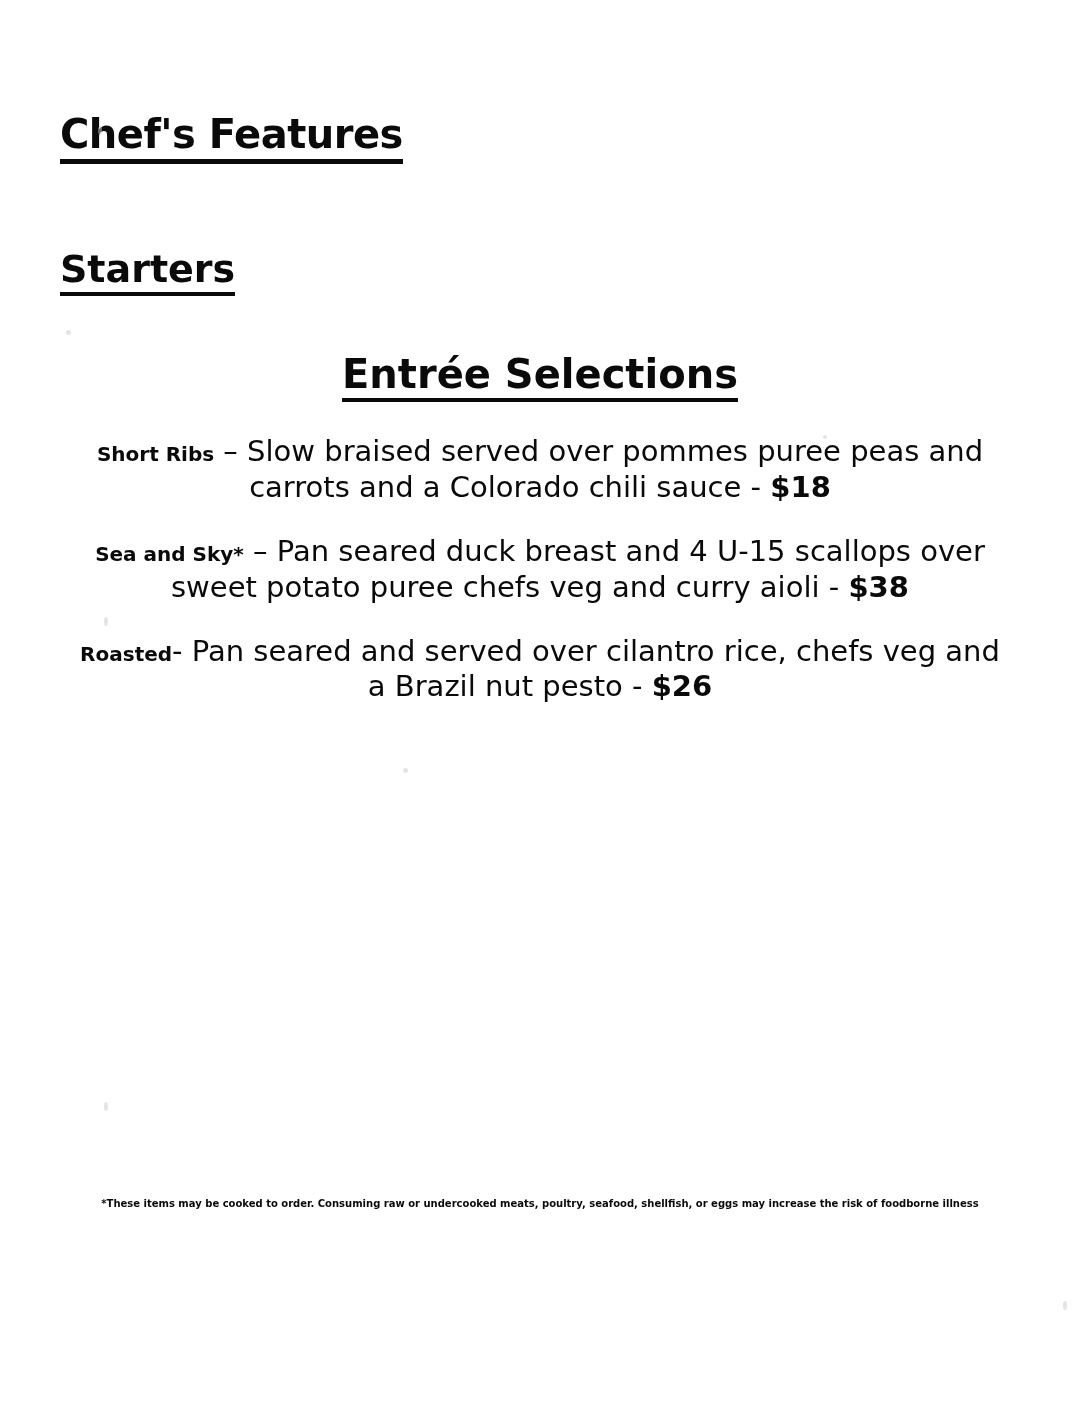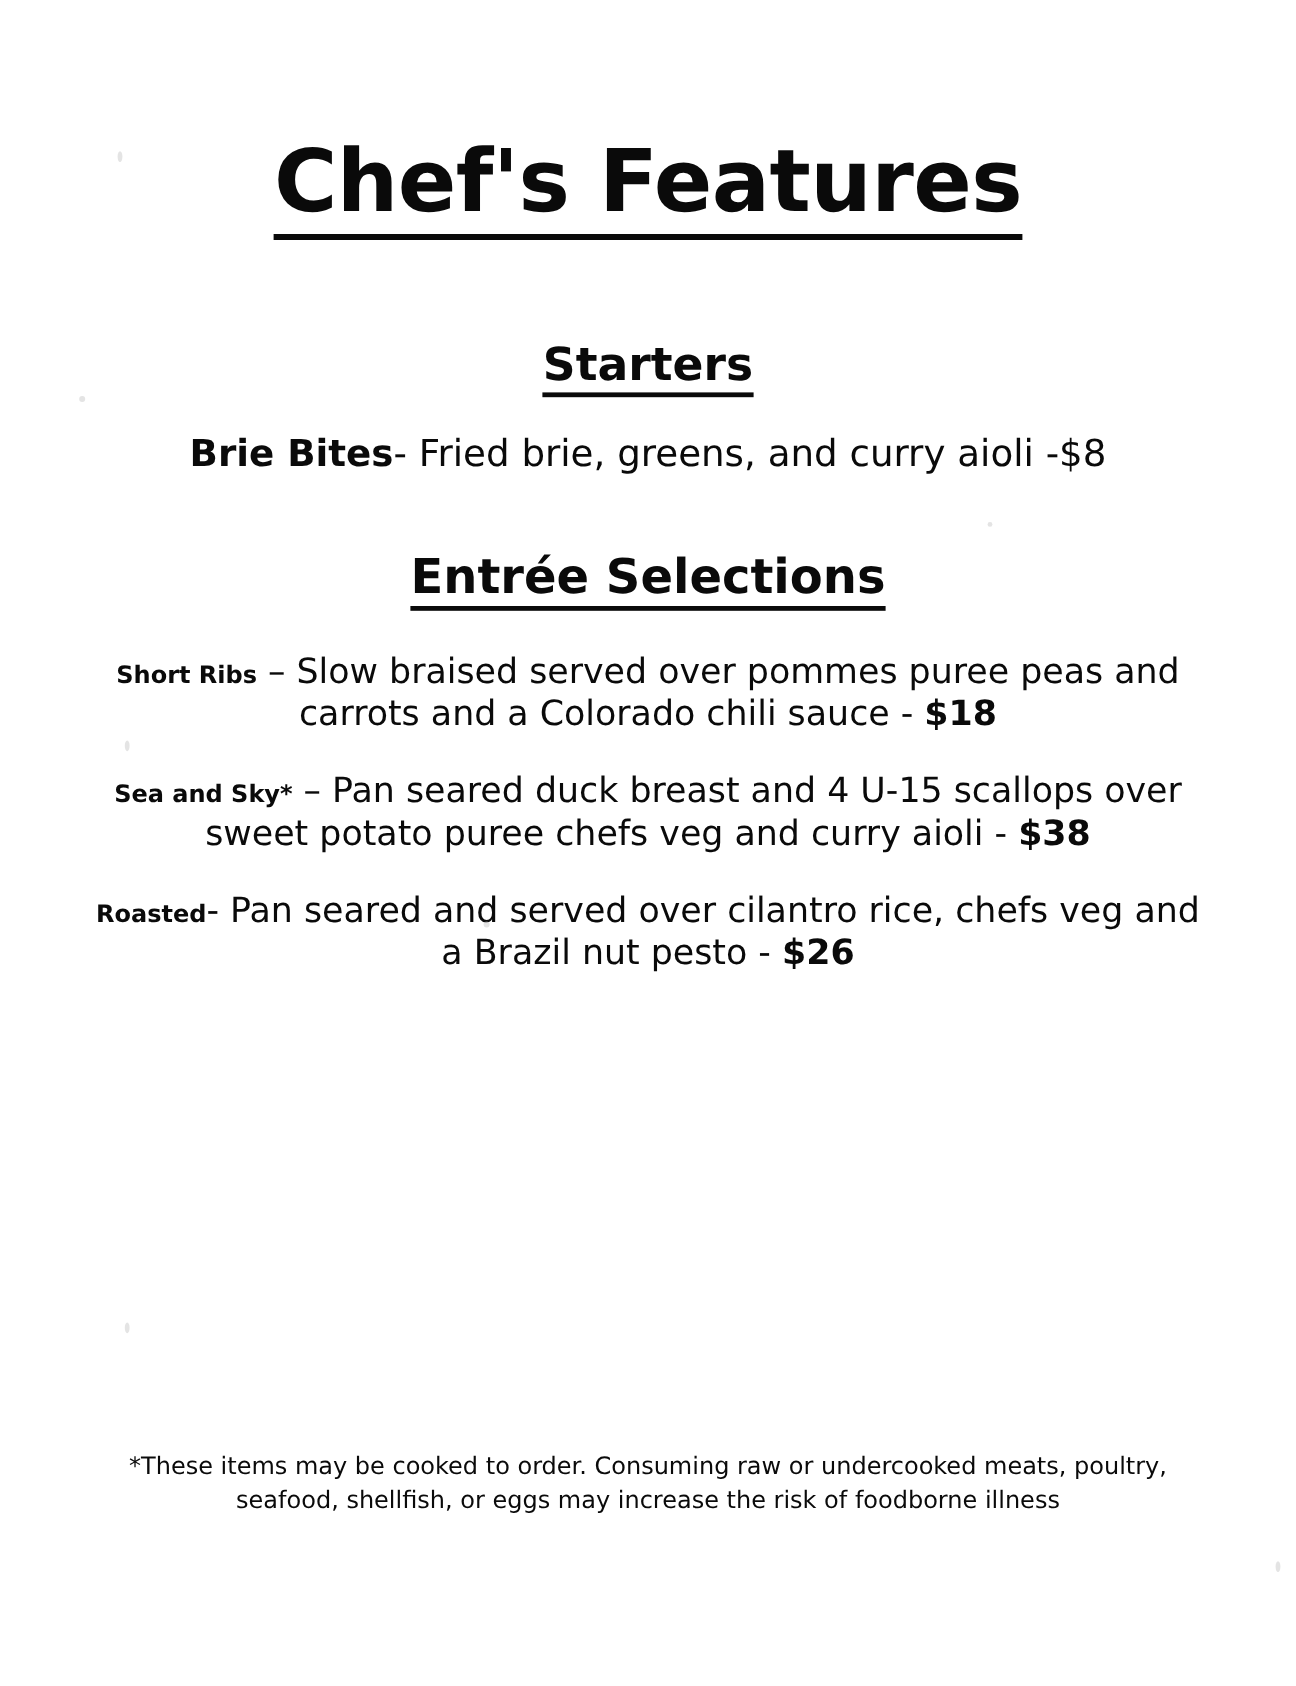--- a/index.html
+++ b/index.html
@@ -16,33 +16,32 @@
     overflow: hidden;
   }
   .page {
     width: 1080px;
     height: 1405px;
     box-sizing: border-box;
     padding: 0 60px;
     position: relative;
   }
   .title {
-    text-align: center;
+    text-align: left;
     font-weight: bold;
-    font-size: 72px;
+    font-size: 40px;
     letter-spacing: -0.5px;
     margin-top: 112px;
     line-height: 1.1;
   }
   .title span {
     border-bottom: 5px solid #0a0a0a;
     padding-bottom: 2px;
   }
   .section-head {
-    text-align: center;
     font-weight: bold;
     font-size: 38px;
     margin-top: 92px;
     line-height: 1.15;
   }
   .section-head.entree {
     margin-top: 58px;
     font-size: 40px;
   }
   .section-head span {
@@ -73,23 +72,23 @@
   }
   .entree .price {
     font-weight: bold;
   }
   .disclaimer {
     position: absolute;
     left: 100px;
     right: 100px;
     top: 1075px;
     text-align: center;
-    font-size: 20px;
+    font-size: 10px;
     line-height: 1.45;
-    font-weight: 400;
+    font-weight: 700;
   }
   
   .speck {
     position: absolute;
     background: #c9c9c9;
     border-radius: 50%;
     opacity: 0.5;
   }
 </style>
 </head>
@@ -106,23 +105,20 @@
   <div class="speck" style="left:1063px;top:1189px;width:4px;height:9px;"></div>
 
   <h1 class="title">
     <span>Chef's Features</span>
   </h1>
 
   <h2 class="section-head">
     <span>Starters</span>
   </h2>
 
-  <p class="starter-line">
-    <span class="nm">Brie Bites</span><span>- Fried brie, greens, and curry aioli -</span><span class="price">$8</span>
-  </p>
 
   <h2 class="section-head entree">
     <span>Entrée Selections</span>
   </h2>
 
   <div class="entree-list">
 
     <p class="entree">
       <span class="nm">Short Ribs</span><span> – Slow braised served over pommes puree peas and carrots and a Colorado chili sauce - </span><span class="price">$18</span>
     </p>

